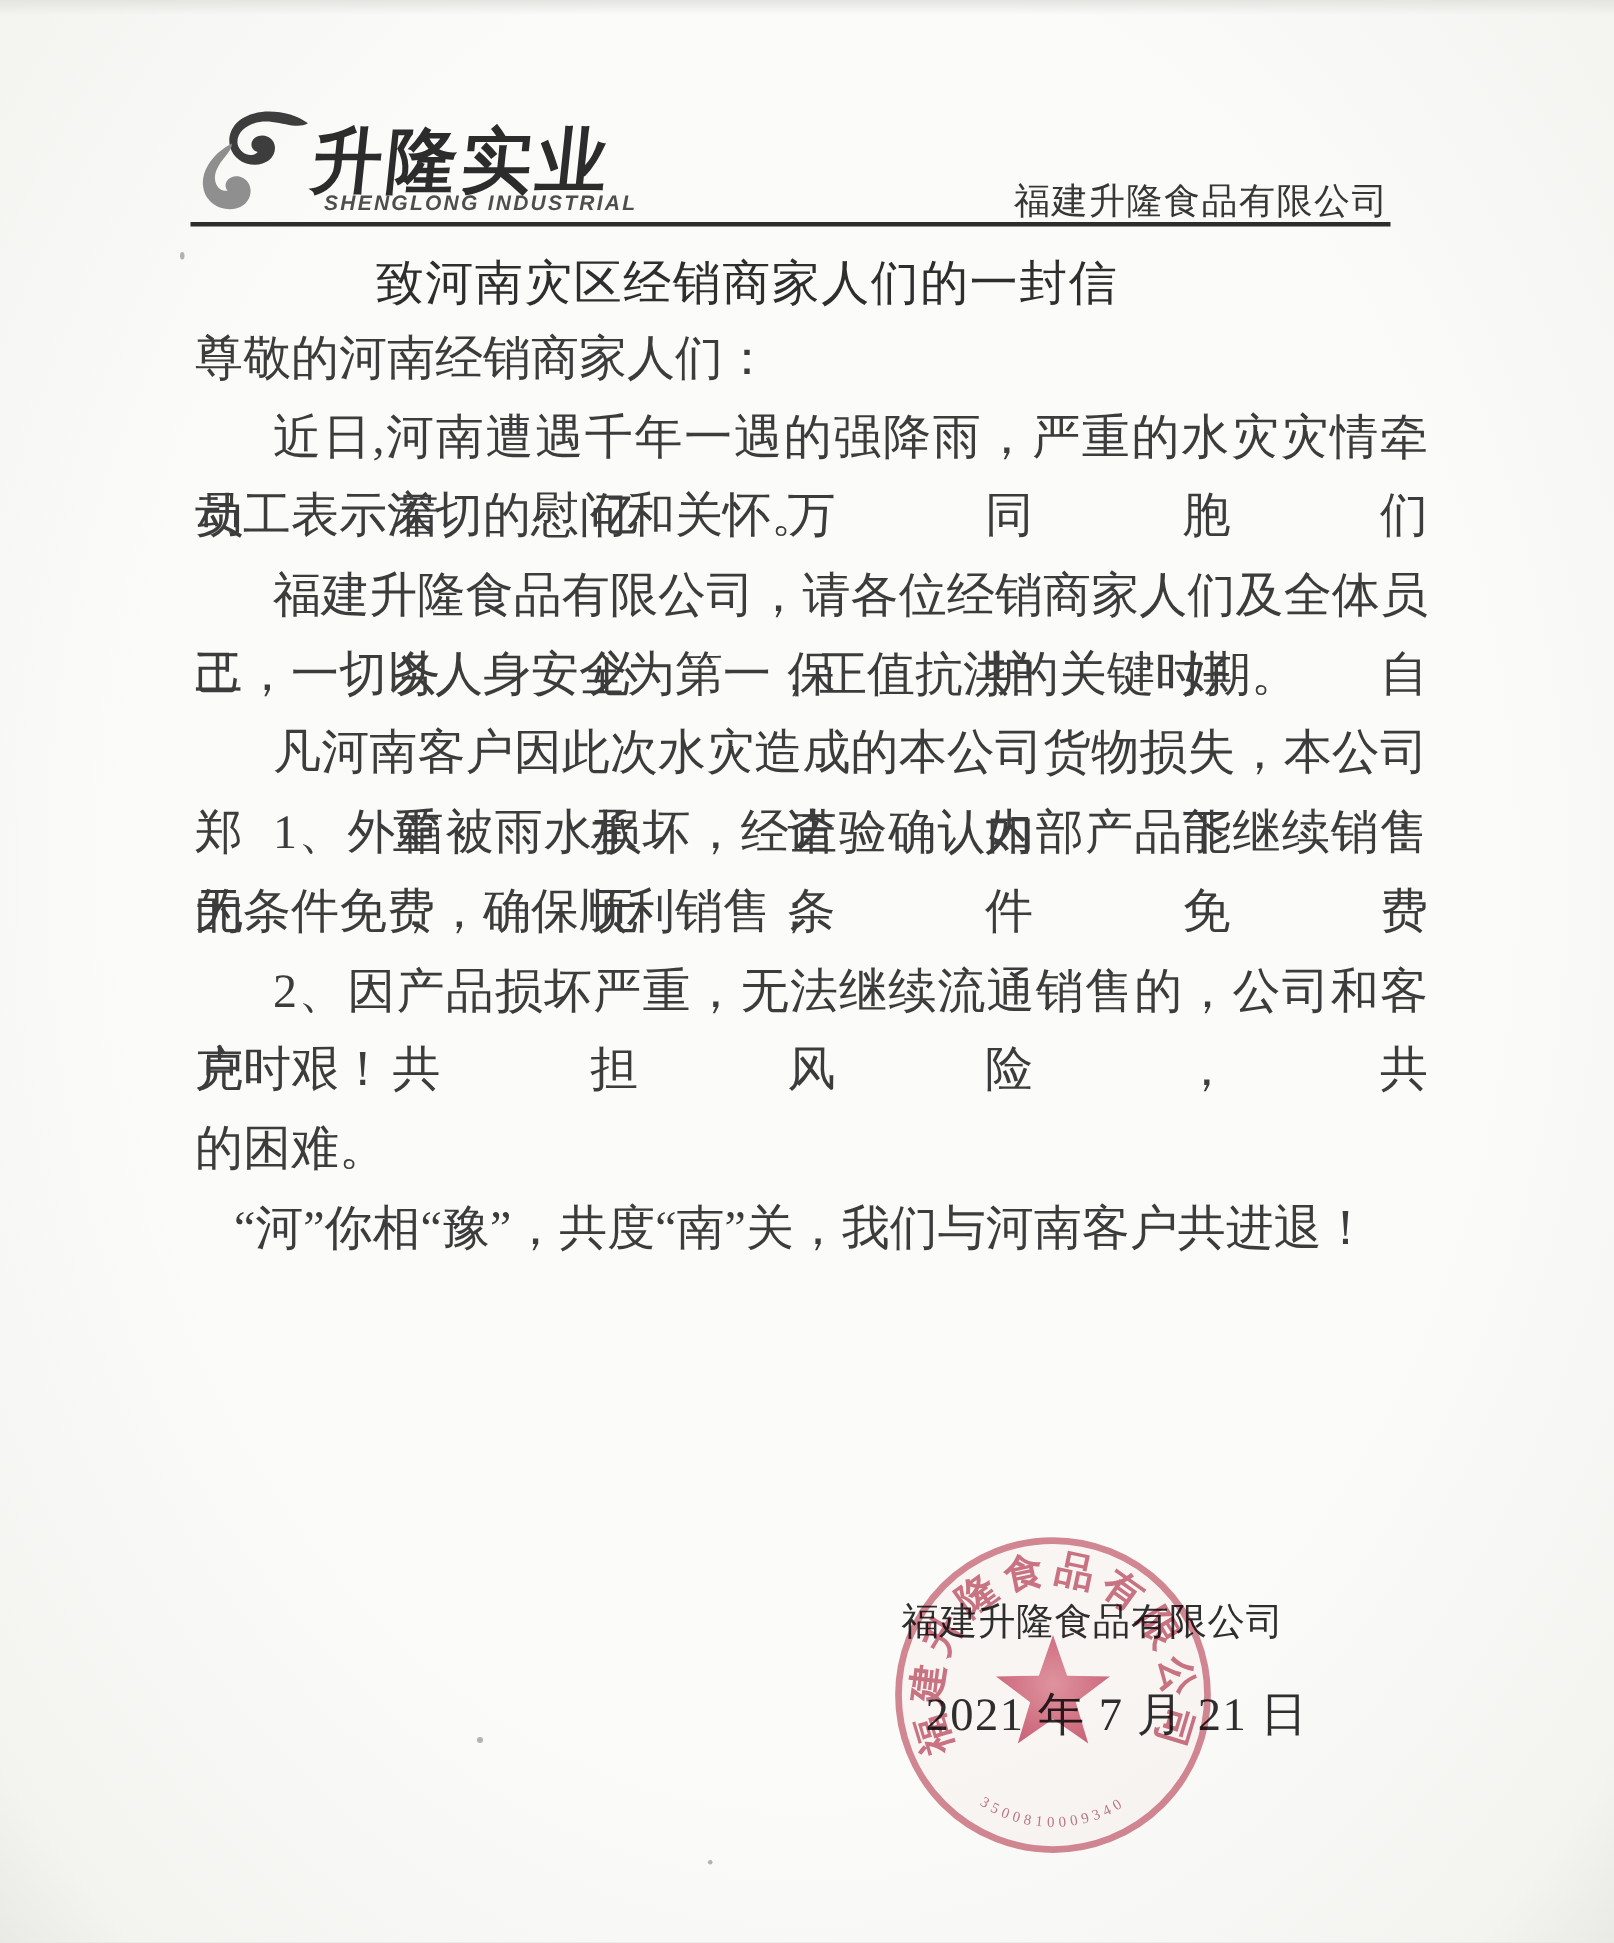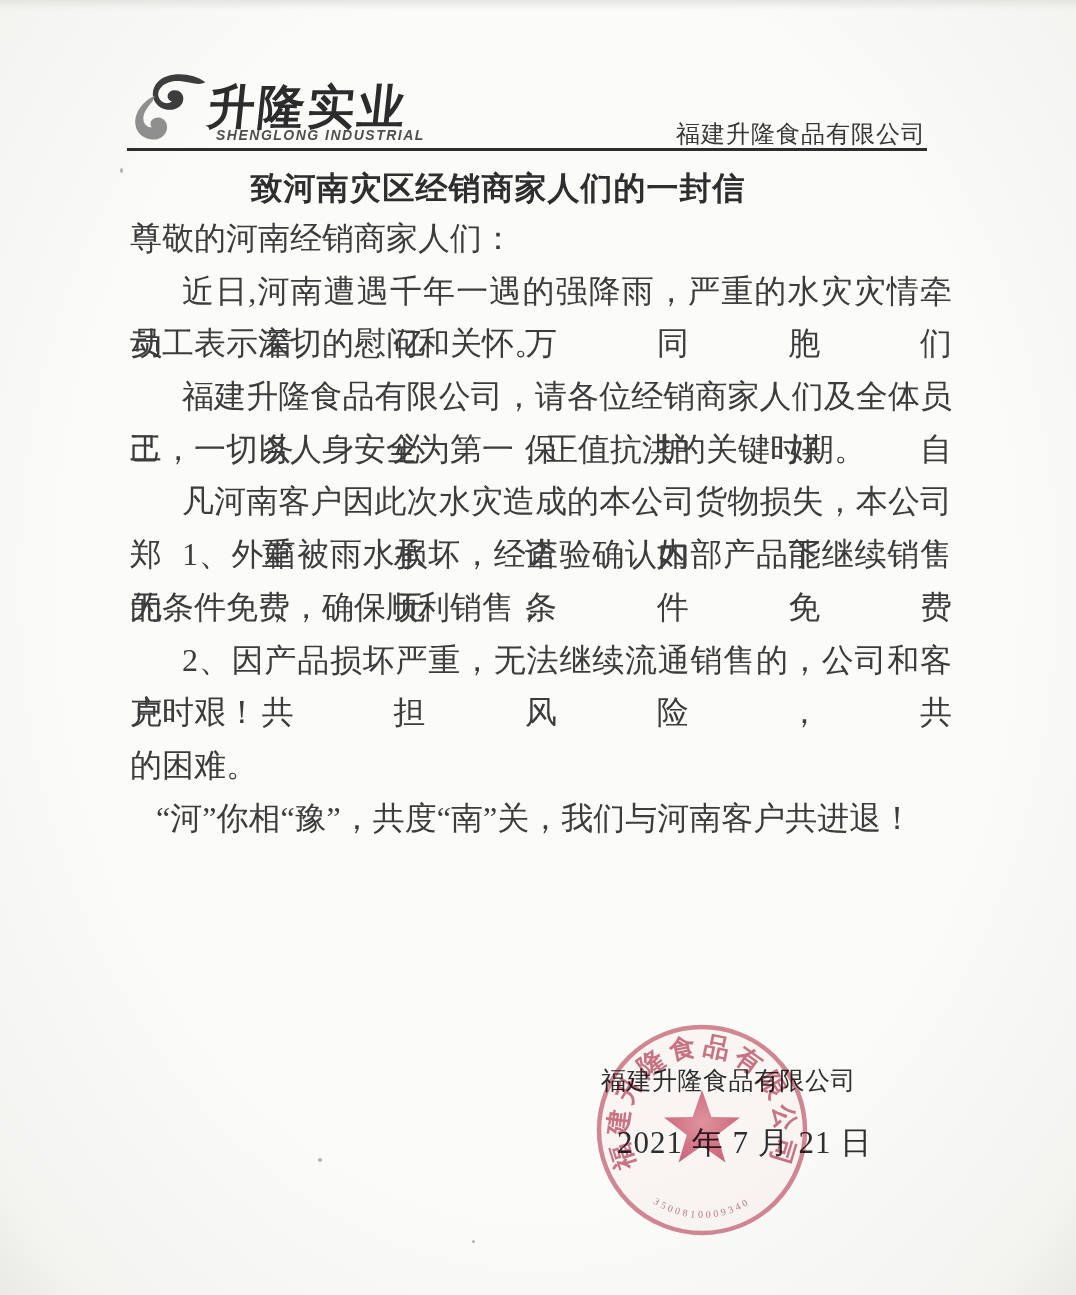--- a/index.html
+++ b/index.html
@@ -23,21 +23,21 @@
     transform:skewX(-6deg);font-family:"Liberation Sans","DejaVu Sans",sans-serif;}
   .logo-sub{position:absolute;left:216px;top:127px;
     font-size:14px;font-weight:700;font-style:italic;letter-spacing:1.5px;color:#4e4e4e;
     font-family:"Liberation Sans","DejaVu Sans",sans-serif;}
   .header-company{position:absolute;top:118px;left:0;width:926px;text-align:right;
     font-size:24px;color:#373737;letter-spacing:1px;}
   .header-rule{position:absolute;left:127px;top:148px;width:800px;height:3px;
     background:#2d2d2d;}
   
   .title{position:absolute;left:118px;top:167px;width:760px;text-align:center;
-    font-size:32px;font-weight:700;letter-spacing:1px;color:#2e2e2e;}
+    font-size:32px;font-weight:400;letter-spacing:1px;color:#2e2e2e;}
   .body-block{position:absolute;left:130px;top:212px;width:822px;
     font-size:32px;line-height:52.7px;color:#3c3c3c;}
   .line{height:52.7px;white-space:nowrap;}
   .line.j{white-space:normal;text-align:justify;text-align-last:justify;}
   .ind2{text-indent:52px;}
   .ind1{text-indent:26px;}
   
   .sig-company{position:absolute;left:601px;top:1064px;
     font-size:25px;color:#2f2f2f;letter-spacing:0.5px;z-index:1;}
   .sig-date{position:absolute;left:617px;top:1122px;

